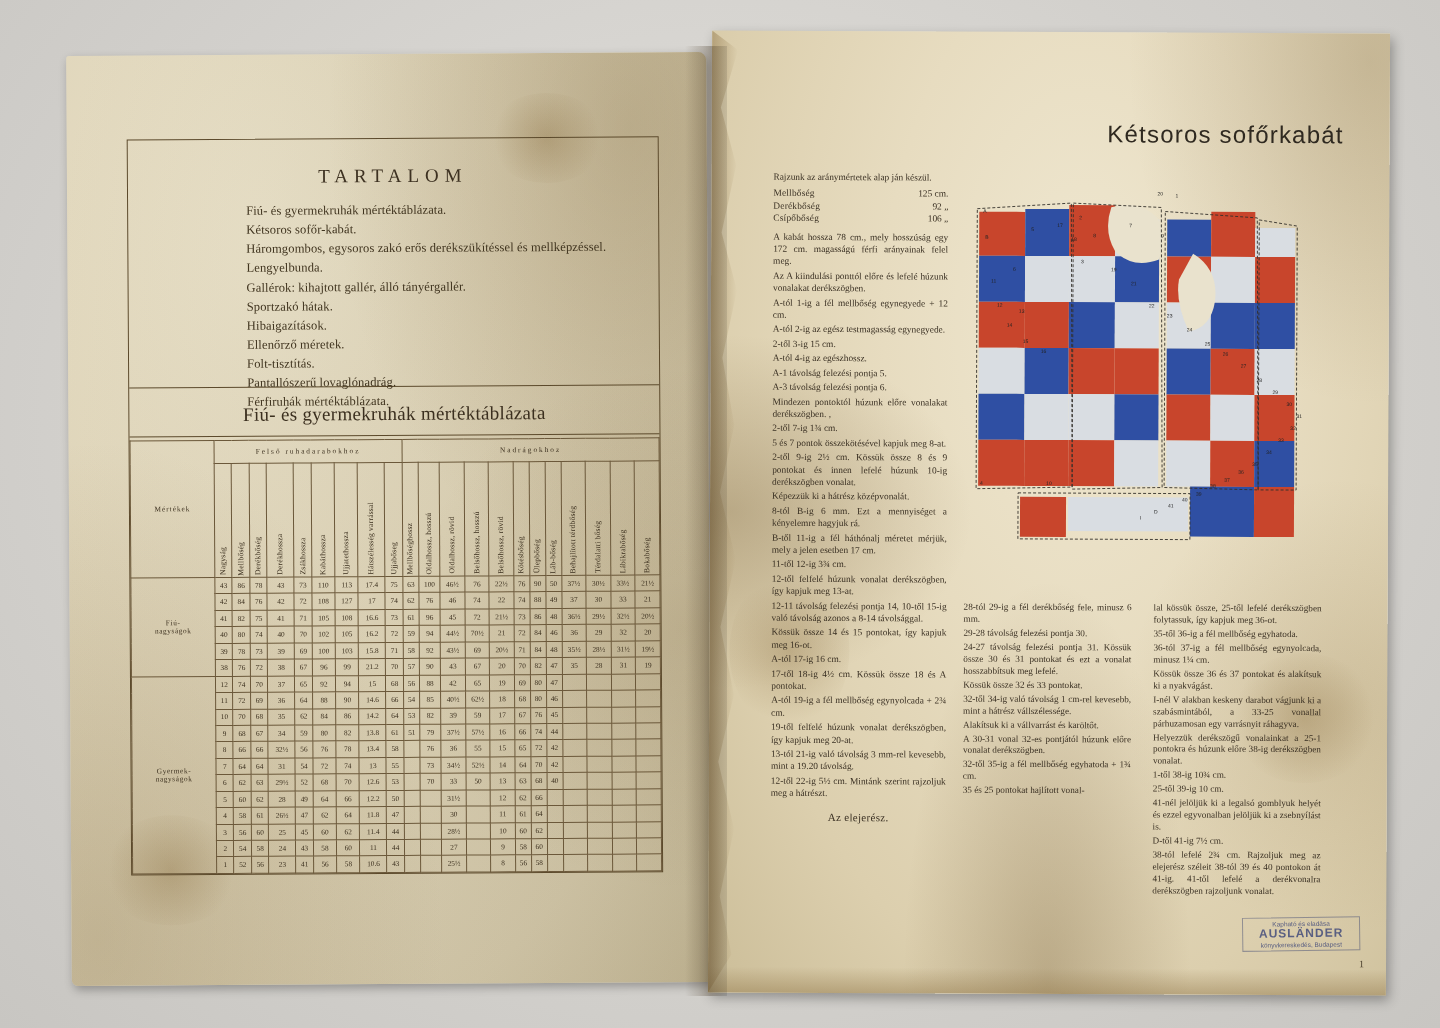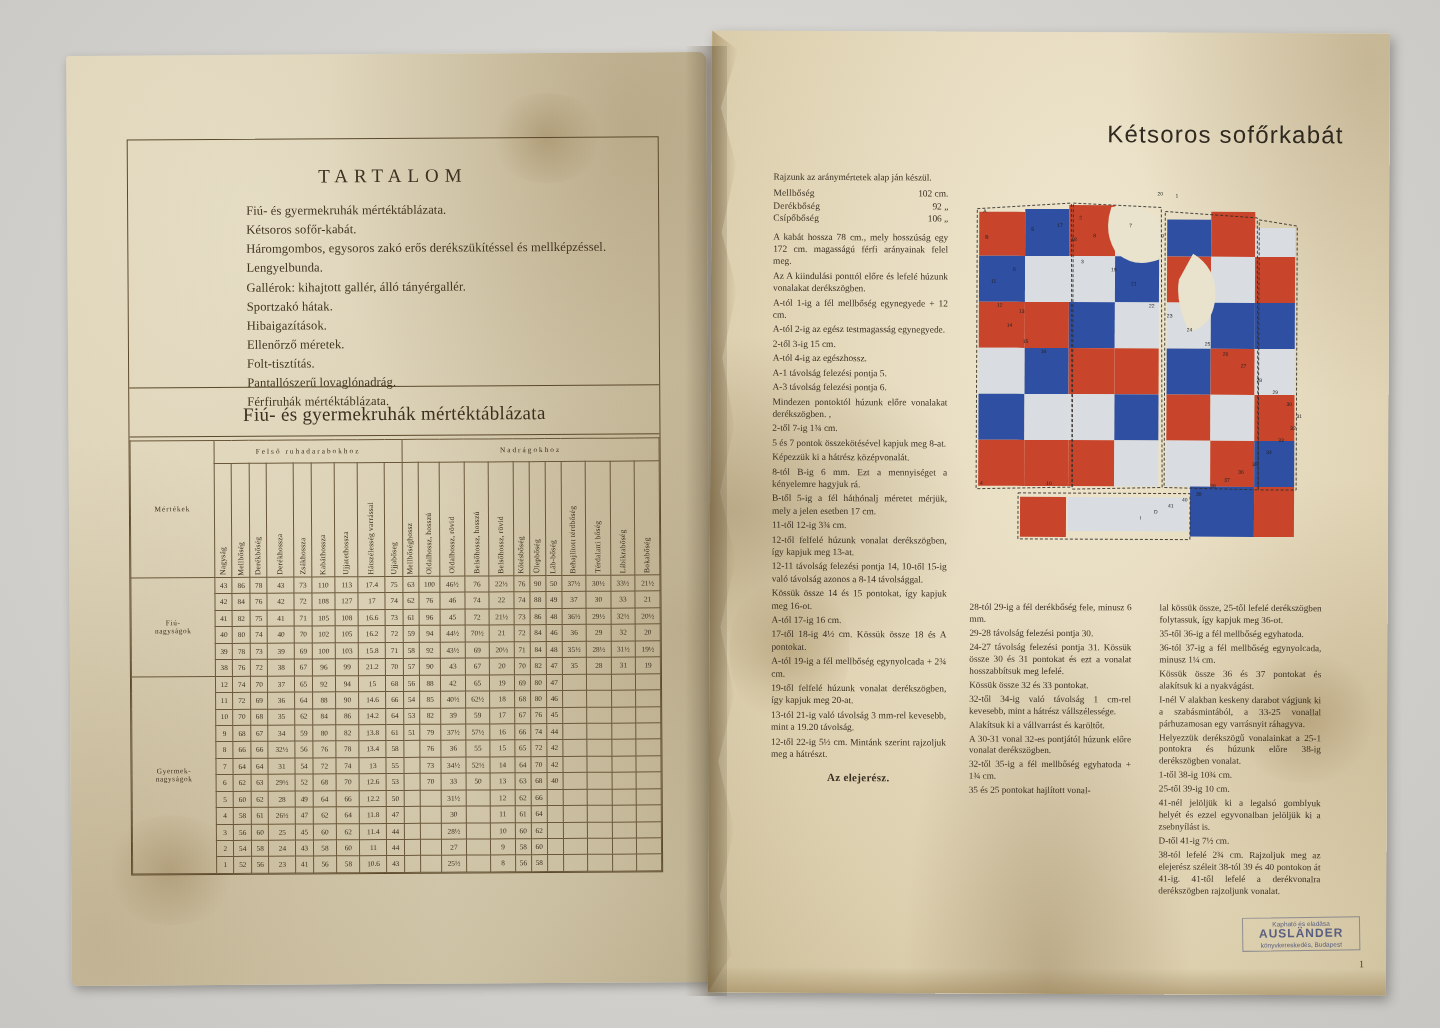--- a/index.html
+++ b/index.html
@@ -168,32 +168,32 @@
     left:62px; top:140px; width:175px;
     font-size:9.4px; line-height:1.32;
     color:#3a3023;
     text-align:justify;
   }
   .col-intro p { margin:0 0 2px 0; }
   .meas-lines { margin:4px 0 6px 0; }
   .meas-lines div { display:flex; justify-content:space-between; font-size:9.4px; }
   .meas-lines .lbl { letter-spacing:0.2px; }
   .subhead {
-    font-weight:bold; text-align:center; font-size:11px;
+    font-weight:normal; text-align:center; font-size:11px;
     margin:10px 0 4px 0; letter-spacing:0.3px;
   }
   .col-2, .col-3 {
     position:absolute;
     width:172px;
     font-size:9.2px; line-height:1.3;
     color:#3a3023; text-align:justify;
   }
   .col-2 { left:250px; top:570px; }
   .col-3 { left:440px; top:570px; }
-  .col-2 p, .col-3 p { margin:0 0 2px 10px; }
+  .col-2 p, .col-3 p { margin:0 0 2px 4px; }
   
   .figure {
     position:absolute; left:250px; top:135px; width:400px; height:420px;
   }
   .figure svg { width:100%; height:100%; display:block; }
   .stamp {
     position:absolute; right:26px; bottom:44px;
     width:118px; height:34px;
     border:1px solid rgba(50,60,110,0.55);
     color:#3a4478;
@@ -707,21 +707,21 @@
     <div class="foxing" style="left:520px; top:620px; width:150px; height:130px;"></div>
     <div class="foxing" style="left:20px; top:540px; width:120px; height:160px;"></div>
 
     <div class="r-title">Kétsoros sofőrkabát</div>
 
     <div class="col-intro">
       <p>Rajzunk az aránymértetek alap ján készül.</p>
       <div class="meas-lines">
         <div>
           <span class="lbl">Mellbőség</span>
-          <span>102 cm.</span>
+          <span>125 cm.</span>
         </div>
         <div>
           <span class="lbl">Derékbőség</span>
           <span>92 „</span>
         </div>
         <div>
           <span class="lbl">Csípőbőség</span>
           <span>106 „</span>
         </div>
       </div>
@@ -730,23 +730,24 @@
           <p>Az A kiindulási ponttól előre és lefelé húzunk vonalakat derékszögben.</p>
           <p>A-tól 1-ig a fél mellbőség egynegyede + 12 cm.</p>
           <p>A-tól 2-ig az egész testmagasság egynegyede.</p>
           <p>2-től 3-ig 15 cm.</p>
           <p>A-tól 4-ig az egészhossz.</p>
           <p>A-1 távolság felezési pontja 5.</p>
           <p>A-3 távolság felezési pontja 6.</p>
           <p>Mindezen pontoktól húzunk előre vonalakat derékszögben. ,</p>
           <p>2-től 7-ig 1¾ cm.</p>
           <p>5 és 7 pontok összekötésével kapjuk meg 8-at.</p>
+          <p>2-től 9-ig 2½ cm. Kössük össze 8 és 9 pontokat és innen lefelé húzunk 10-ig derékszögben vonalat.</p>
           <p>Képezzük ki a hátrész középvonalát.</p>
           <p>8-tól B-ig 6 mm. Ezt a mennyiséget a kényelemre hagyjuk rá.</p>
-          <p>B-től 5-ig a fél háthónalj méretet mérjük, mely a jelen esetben 17 cm.</p>
+          <p>B-től 11-ig a fél háthónalj méretet mérjük, mely a jelen esetben 17 cm.</p>
           <p>11-től 12-ig 3¾ cm.</p>
           <p>12-től felfelé húzunk vonalat derékszögben, így kapjuk meg 13-at.</p>
           <p>12-11 távolság felezési pontja 14, 10-től 15-ig való távolság azonos a 8-14 távolsággal.</p>
           <p>Kössük össze 14 és 15 pontokat, így kapjuk meg 16-ot.</p>
           <p>A-tól 17-ig 16 cm.</p>
           <p>17-től 18-ig 4½ cm. Kössük össze 18 és A pontokat.</p>
           <p>A-tól 19-ig a fél mellbőség egynyolcada + 2¾ cm.</p>
           <p>19-től felfelé húzunk vonalat derékszögben, így kapjuk meg 20-at.</p>
           <p>13-tól 21-ig való távolság 3 mm-rel kevesebb, mint a 19.20 távolság.</p>
           <p>12-től 22-ig 5½ cm. Mintánk szerint rajzoljuk meg a hátrészt.</p>

